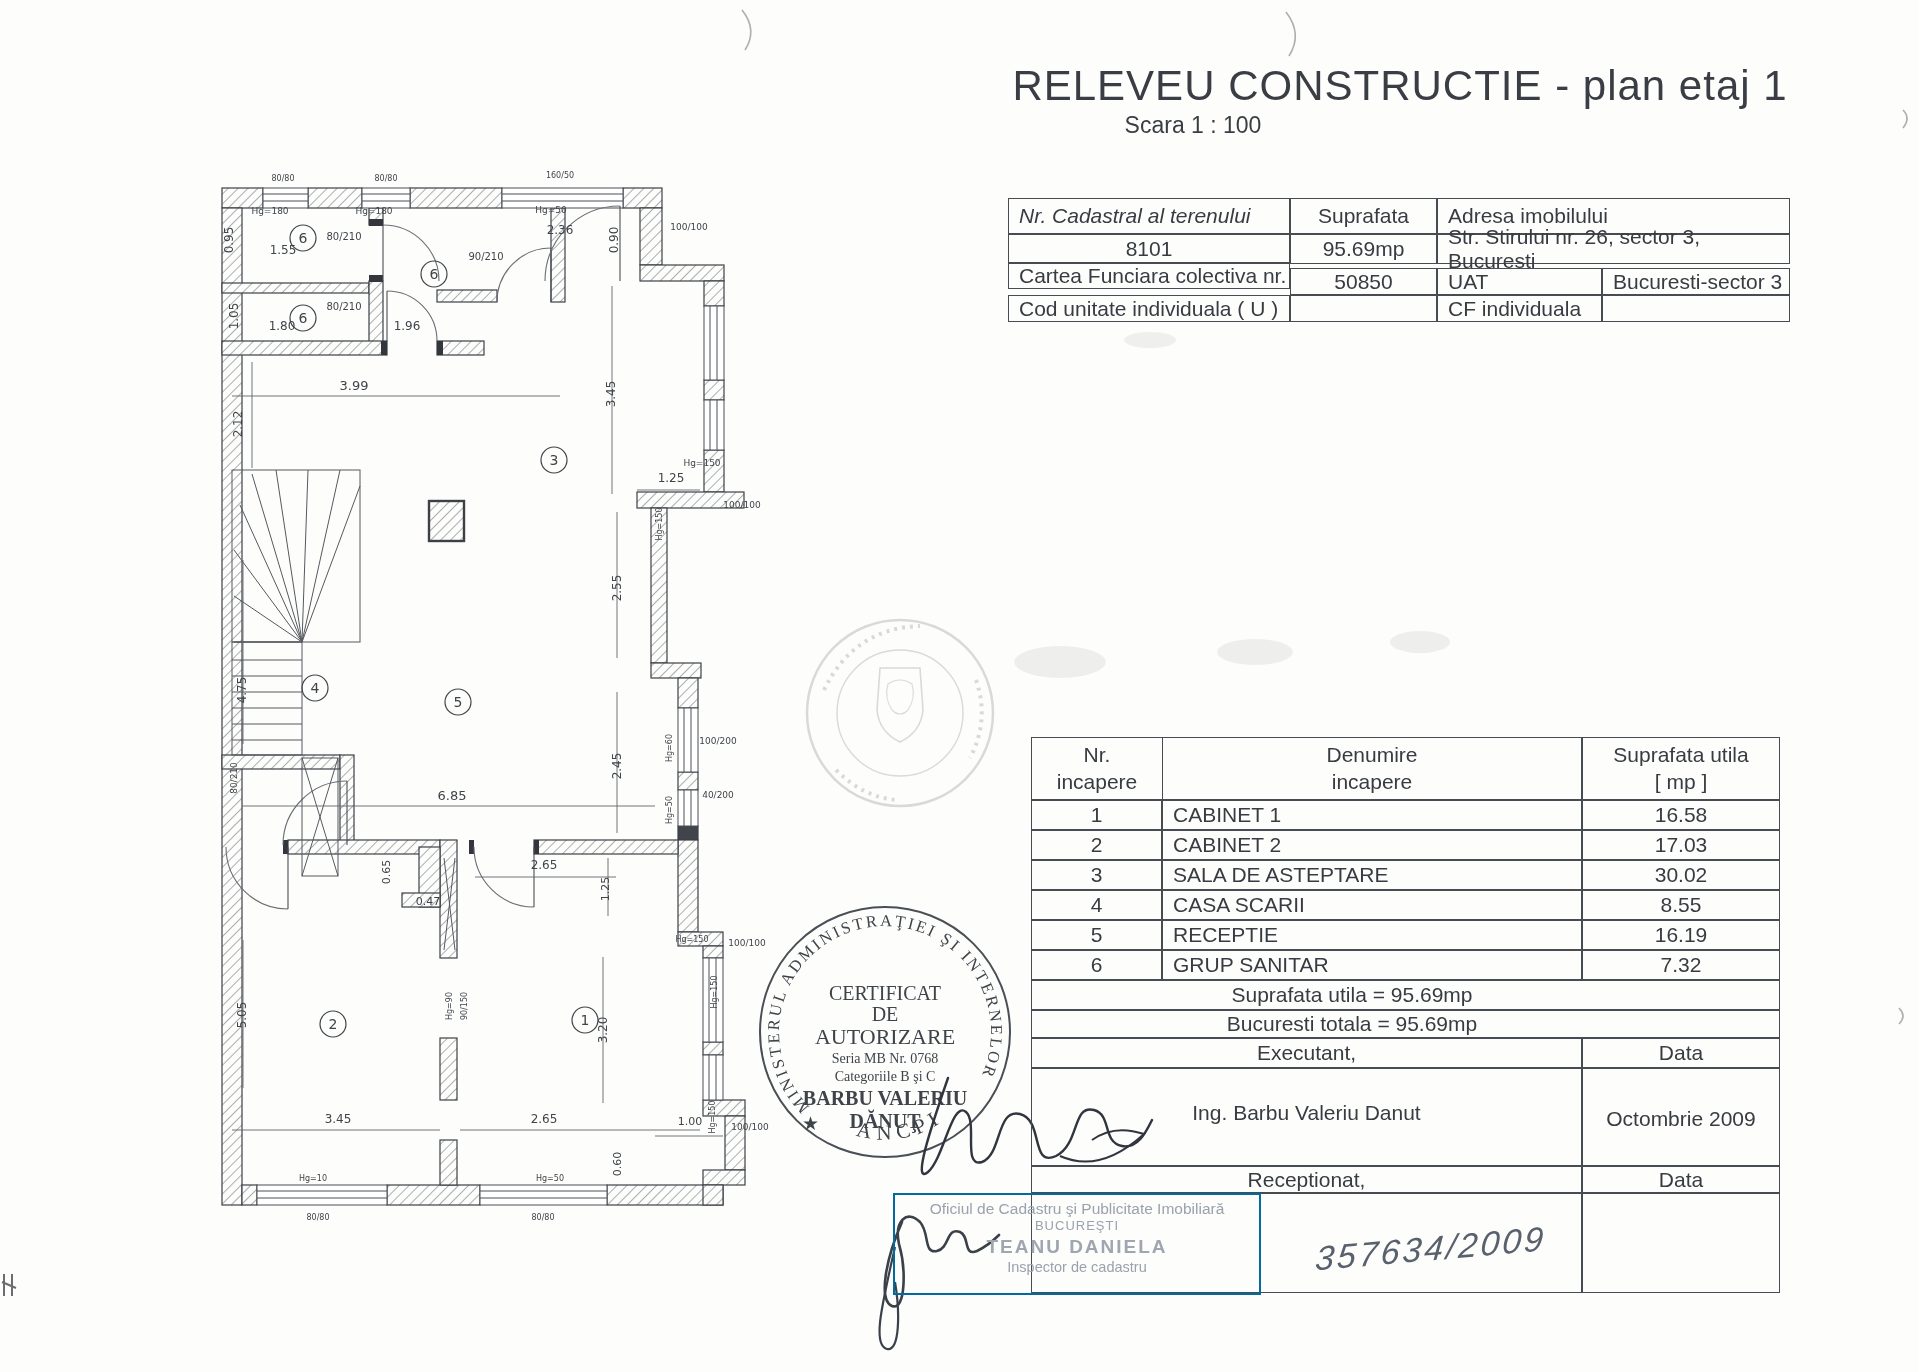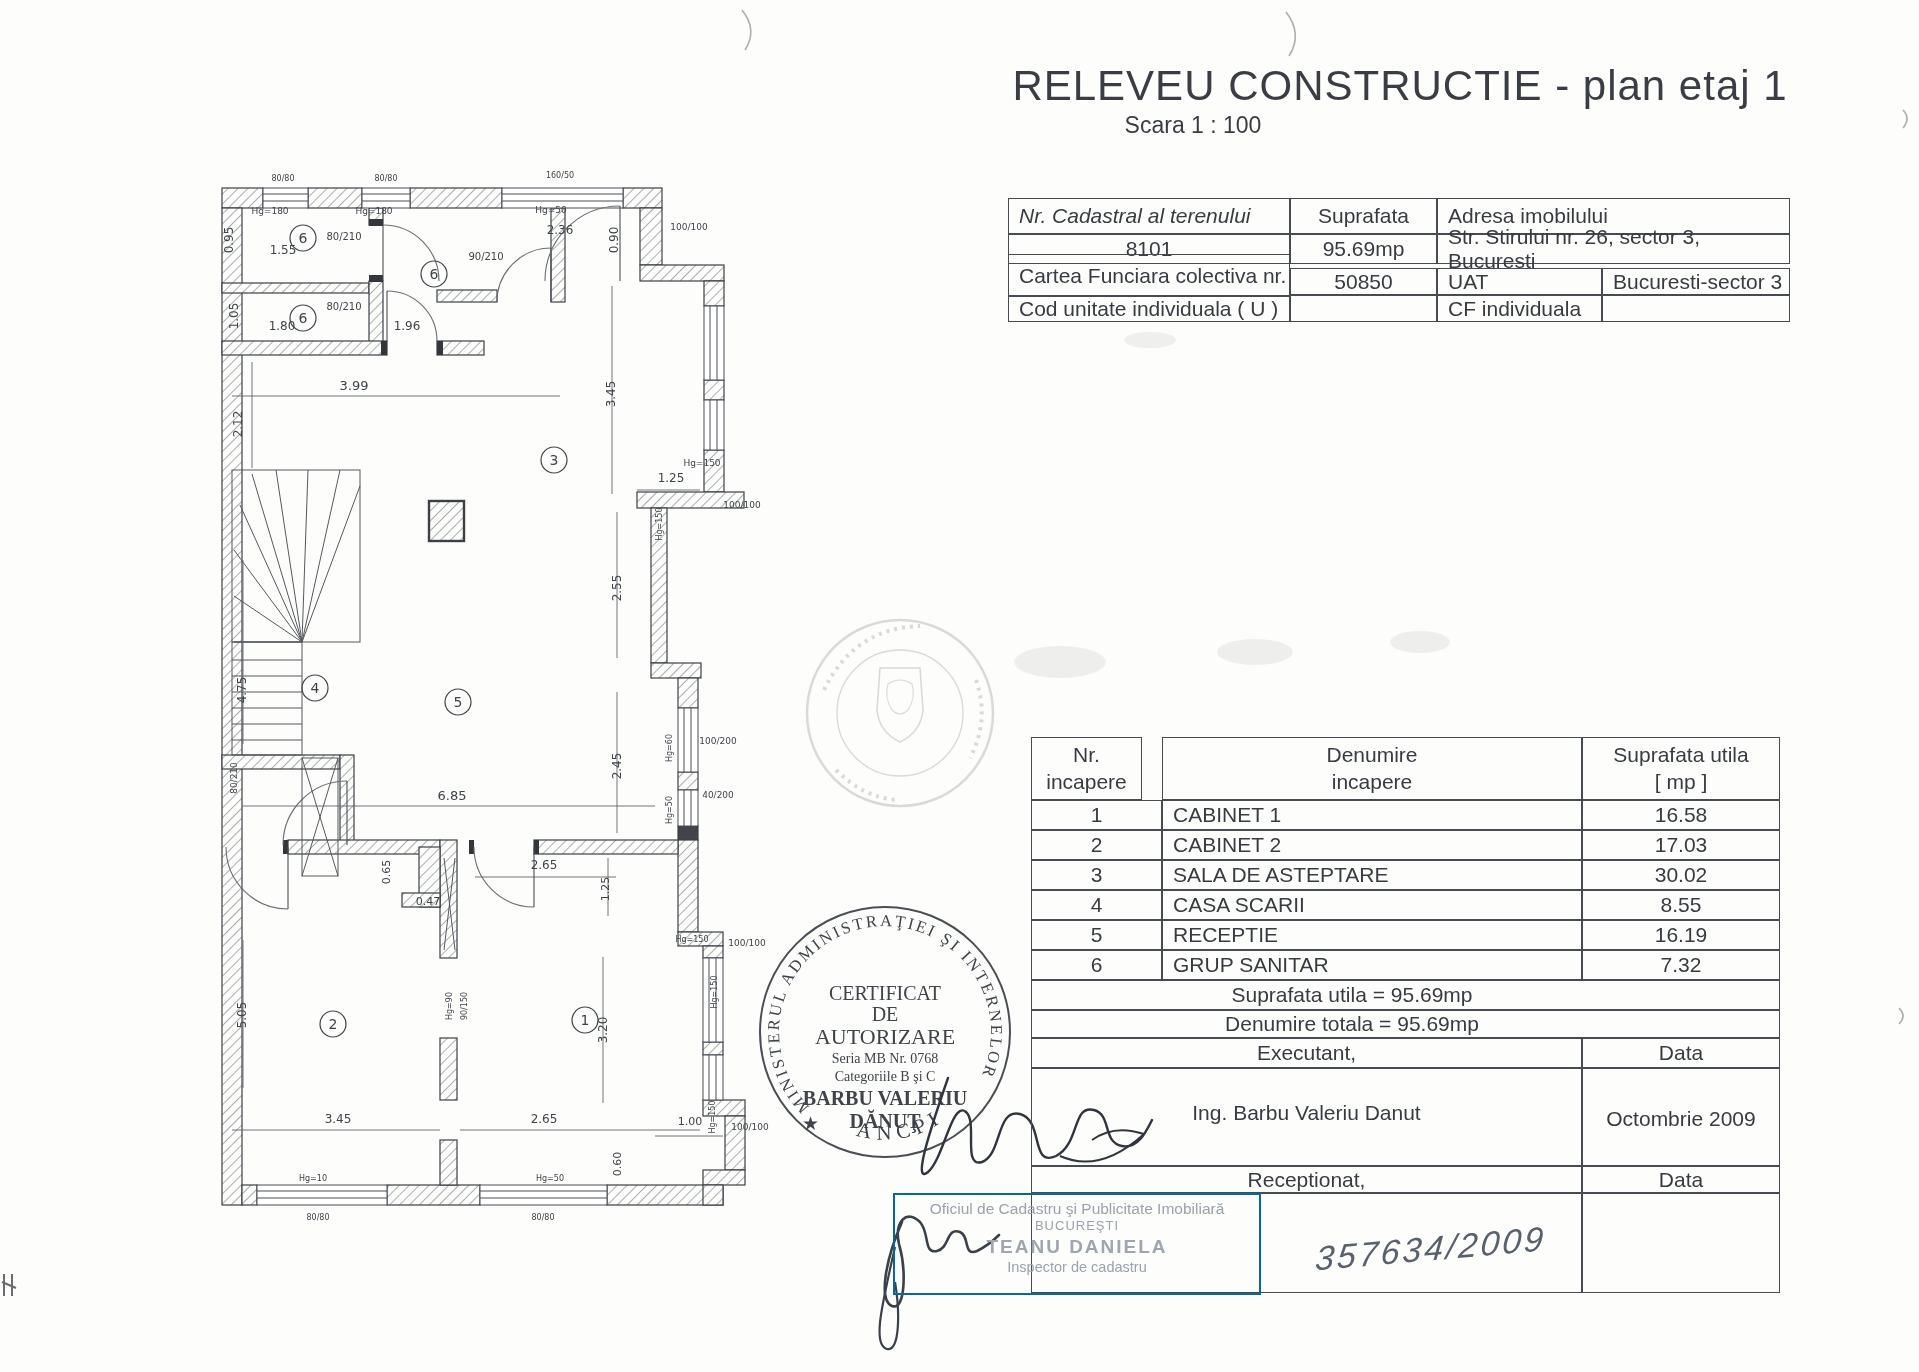--- a/index.html
+++ b/index.html
@@ -343,33 +343,33 @@
   <div id="title" class="abs">RELEVEU CONSTRUCTIE - plan etaj 1</div>
   <div id="scale" class="abs">Scara 1 : 100</div>
 
   <div class="abs" style="left:1008px;top:198px;width:782px;height:124px;">
     <div class="cell left" style="left:0;top:0;width:282px;height:36px;font-style:italic;">Nr. Cadastral al terenului</div>
     <div class="cell center" style="left:282px;top:0;width:147px;height:36px;">Suprafata</div>
     <div class="cell left" style="left:429px;top:0;width:353px;height:36px;">Adresa imobilului</div>
     <div class="cell center" style="left:0;top:36px;width:282px;height:30px;">8101</div>
     <div class="cell center" style="left:282px;top:36px;width:147px;height:30px;">95.69mp</div>
     <div class="cell left" style="left:429px;top:36px;width:353px;height:30px;">Str. Stirului nr. 26, sector 3, Bucuresti</div>
-    <div class="cell left" style="left:0;top:56px;width:282px;height:43px;">Cartea Funciara colectiva nr.</div>
+    <div class="cell left" style="left:0;top:64px;width:282px;height:27px;">Cartea Funciara colectiva nr.</div>
     <div class="cell center" style="left:282px;top:70px;width:147px;height:27px;">50850</div>
     <div class="cell left" style="left:429px;top:70px;width:165px;height:27px;">UAT</div>
     <div class="cell left" style="left:594px;top:70px;width:188px;height:27px;">Bucuresti-sector 3</div>
     <div class="cell left" style="left:0;top:97px;width:282px;height:27px;">Cod unitate individuala ( U )</div>
     <div class="cell center" style="left:282px;top:97px;width:147px;height:27px;"></div>
     <div class="cell left" style="left:429px;top:97px;width:165px;height:27px;">CF individuala</div>
     <div class="cell left" style="left:594px;top:97px;width:188px;height:27px;"></div>
   </div>
 
   <div class="abs" style="left:1031px;top:737px;width:749px;height:556px;">
 
-    <div class="cell center hdr2" style="left:0;top:0;width:111px;height:63px;">
+    <div class="cell center hdr2" style="left:0;top:0;width:132px;height:63px;">
       <span>Nr.</span>
       <span>incapere</span>
     </div>
     <div class="cell center hdr2" style="left:131px;top:0;width:420px;height:63px;">
       <span>Denumire</span>
       <span>incapere</span>
     </div>
     <div class="cell center hdr2" style="left:551px;top:0;width:198px;height:63px;">
       <span>Suprafata utila</span>
       <span>[ mp ]</span>
@@ -391,21 +391,21 @@
     <div class="cell left" style="left:131px;top:183px;width:420px;height:30px;">RECEPTIE</div>
     <div class="cell center" style="left:551px;top:183px;width:198px;height:30px;">16.19</div>
     <div class="cell center" style="left:0;top:213px;width:131px;height:30px;">6</div>
     <div class="cell left" style="left:131px;top:213px;width:420px;height:30px;">GRUP SANITAR</div>
     <div class="cell center" style="left:551px;top:213px;width:198px;height:30px;">7.32</div>
 
     <div class="cell" style="left:0;top:243px;width:749px;height:30px;">
       <span style="width:640px;text-align:center;">Suprafata utila = 95.69mp</span>
     </div>
     <div class="cell" style="left:0;top:273px;width:749px;height:28px;">
-      <span style="width:640px;text-align:center;">Denumire totala = 95.69mp</span>
+      <span style="width:640px;text-align:center;">Bucuresti totala = 95.69mp</span>
     </div>
 
     <div class="cell center" style="left:0;top:301px;width:551px;height:30px;">Executant,</div>
     <div class="cell center" style="left:551px;top:301px;width:198px;height:30px;">Data</div>
     <div class="cell center" style="left:0;top:331px;width:551px;height:98px;align-items:flex-start;padding-top:32px;">Ing. Barbu Valeriu Danut</div>
     <div class="cell center" style="left:551px;top:331px;width:198px;height:98px;align-items:flex-start;padding-top:38px;">Octombrie 2009</div>
 
     <div class="cell center" style="left:0;top:429px;width:551px;height:27px;">Receptionat,</div>
     <div class="cell center" style="left:551px;top:429px;width:198px;height:27px;">Data</div>
     <div class="cell" style="left:0;top:456px;width:551px;height:100px;"></div>

